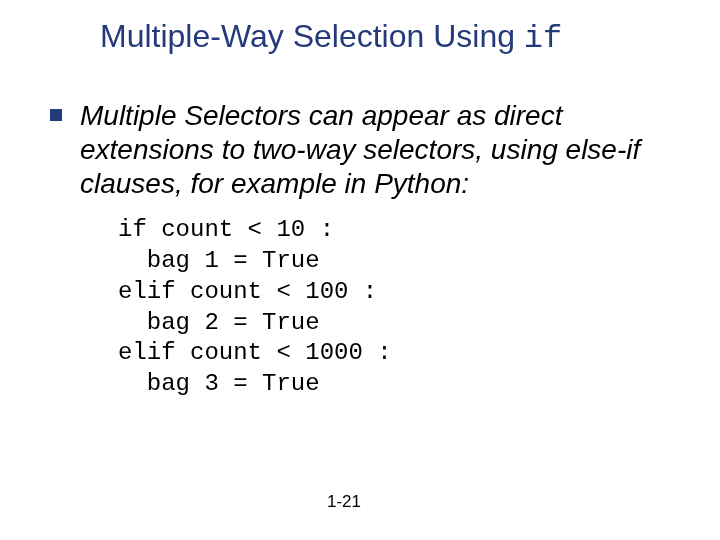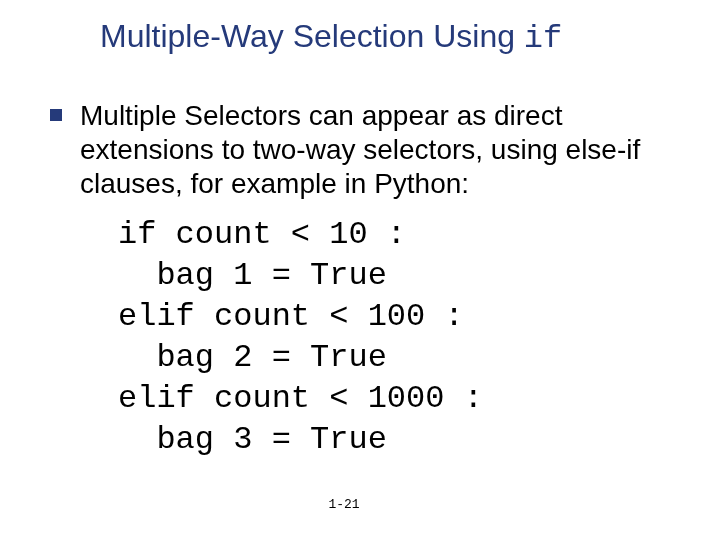--- a/index.html
+++ b/index.html
@@ -40,24 +40,25 @@
     background: #253a7a;
     flex: 0 0 12px;
     margin-top: 10px;
     margin-right: 18px;
   }
   .body-text {
     font-size: 28px;
     line-height: 1.22;
     color: #000;
     max-width: 600px;
+    font-style: italic;
   }
   .code-block {
     font-family: "Courier New", Courier, monospace;
-    font-size: 32px;
+    font-size: 24px;
     line-height: 1.28;
     white-space: pre;
     margin-top: 14px;
     margin-left: 78px;
     color: #000;
   }
   .footer {
     position: absolute;
     left: 78px;
     bottom: 26px;
@@ -65,23 +66,22 @@
     line-height: 1.25;
     color: #000;
     max-width: 150px;
   }
   .pagenum {
     position: absolute;
     bottom: 28px;
     left: 0;
     width: 688px;
     text-align: center;
-    font-size: 13px;
+    font-size: 17px;
     color: #000;
-    font-family: Liberation Mono, monospace;
   }
 </style>
 </head>
 <body>
 
 <div class="slide">
 
   <h1 class="title">
     <span>Multiple-Way Selection Using </span><span class="mono">if</span>
   </h1>

